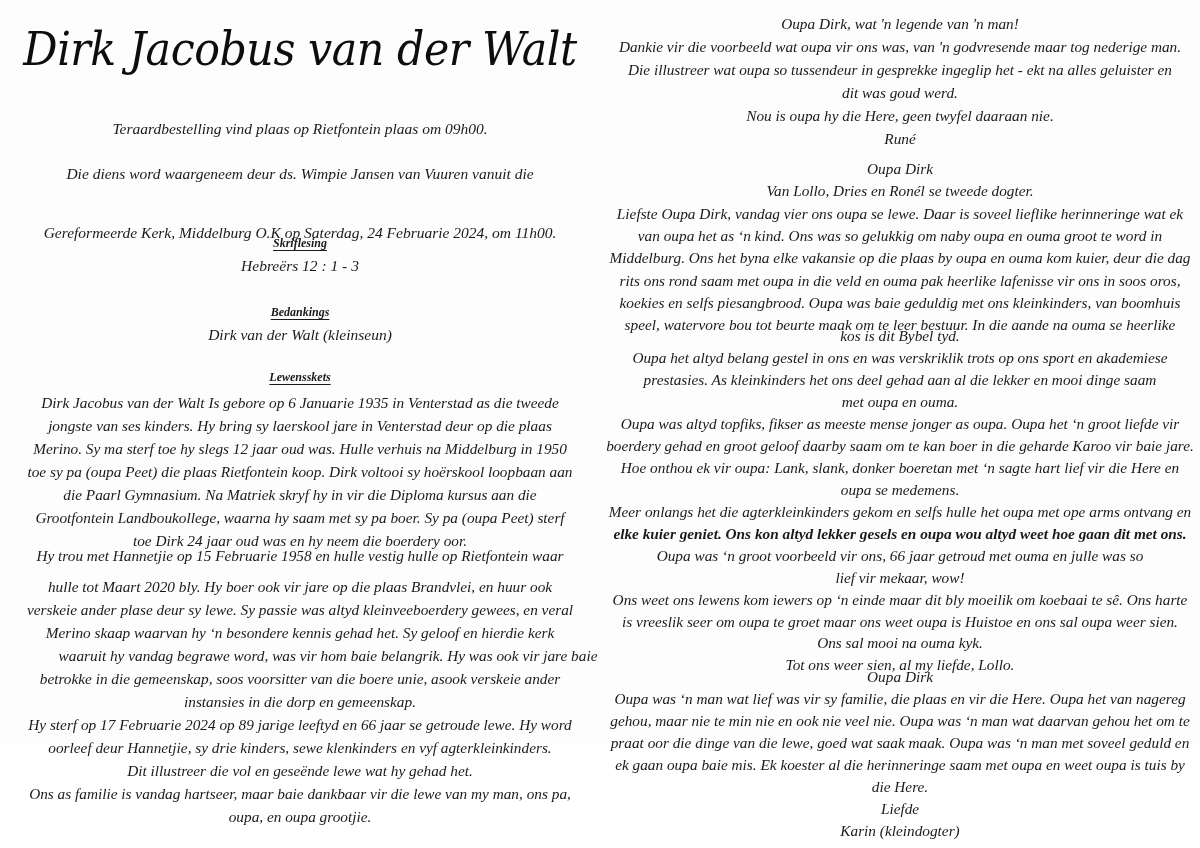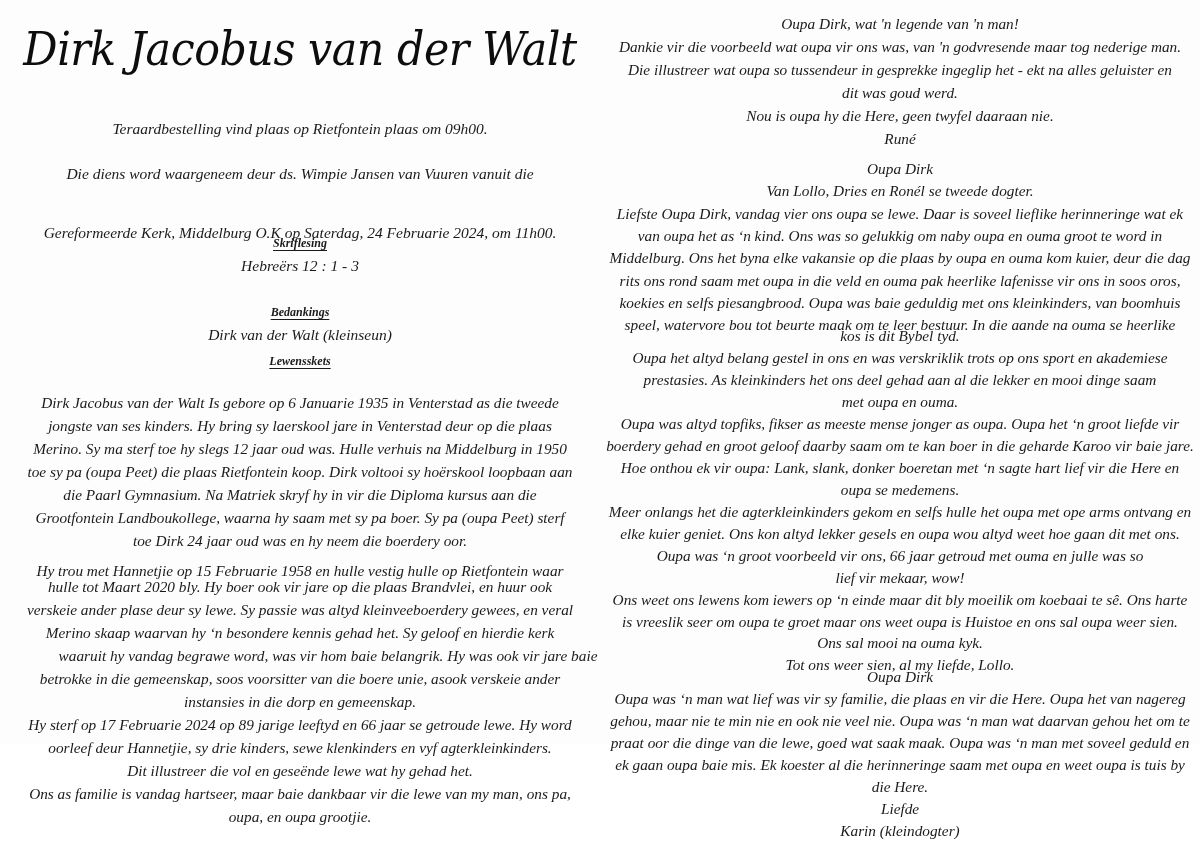--- a/index.html
+++ b/index.html
@@ -82,31 +82,31 @@
 
     <div class="line" style="top:163px;">Die diens word waargeneem deur ds. Wimpie Jansen van Vuuren vanuit die</div>
     <div class="line" style="top:186px;margin-top:36px;">Gereformeerde Kerk, Middelburg O.K op Saterdag, 24 Februarie 2024, om 11h00.</div>
 
     <div class="line heading" style="top:232px;">Skriflesing</div>
     <div class="line" style="top:255px;">Hebreërs 12 : 1 - 3</div>
 
     <div class="line heading" style="top:301px;">Bedankings</div>
     <div class="line" style="top:324px;">Dirk van der Walt (kleinseun)</div>
 
-    <div class="line heading" style="top:350px;">Lewensskets</div>
+    <div class="line heading" style="top:366px;">Lewensskets</div>
 
     <div class="bio">
       <div class="line" style="top:392px;">Dirk Jacobus van der Walt Is gebore op 6 Januarie 1935 in Venterstad as die tweede</div>
       <div class="line" style="top:415px;">jongste van ses kinders. Hy bring sy laerskool jare in Venterstad deur op die plaas</div>
       <div class="line" style="top:438px;">Merino. Sy ma sterf toe hy slegs 12 jaar oud was. Hulle verhuis na Middelburg in 1950</div>
       <div class="line" style="top:461px;">toe sy pa (oupa Peet) die plaas Rietfontein koop. Dirk voltooi sy hoërskool loopbaan aan</div>
       <div class="line" style="top:484px;">die Paarl Gymnasium. Na Matriek  skryf hy in vir die Diploma kursus aan die</div>
       <div class="line" style="top:507px;">Grootfontein Landboukollege, waarna hy saam met sy pa boer.  Sy pa (oupa Peet) sterf</div>
       <div class="line" style="top:530px;">toe Dirk 24 jaar oud was en hy neem die boerdery oor.</div>
-      <div class="line" style="top:560px;">Hy trou met Hannetjie op 15 Februarie 1958 en hulle vestig hulle op Rietfontein waar</div>
+      <div class="line" style="top:545px;">Hy trou met Hannetjie op 15 Februarie 1958 en hulle vestig hulle op Rietfontein waar</div>
       <div class="line" style="top:576px;">hulle tot Maart 2020 bly.  Hy boer ook vir jare op die plaas Brandvlei, en huur ook</div>
       <div class="line" style="top:599px;">verskeie ander plase deur sy lewe. Sy passie was altyd kleinveeboerdery gewees, en veral</div>
       <div class="line" style="top:622px;">Merino skaap  waarvan hy ‘n besondere kennis gehad het. Sy geloof en hierdie kerk</div>
       <div class="line" style="top:645px;padding-left:28px;">waaruit hy vandag begrawe word, was vir hom baie belangrik. Hy was ook vir jare baie</div>
       <div class="line" style="top:668px;">betrokke in die gemeenskap, soos voorsitter van die boere unie, asook verskeie ander</div>
       <div class="line" style="top:691px;">instansies in die dorp en gemeenskap.</div>
       <div class="line" style="top:714px;">Hy sterf op 17 Februarie 2024 op 89 jarige leeftyd en 66 jaar se getroude lewe. Hy word</div>
       <div class="line" style="top:737px;">oorleef deur Hannetjie, sy drie kinders, sewe klenkinders en vyf agterkleinkinders.</div>
       <div class="line" style="top:760px;">Dit illustreer die vol en geseënde lewe wat hy gehad het.</div>
       <div class="line" style="top:783px;">Ons as familie is vandag hartseer, maar baie dankbaar vir die lewe van my man,  ons pa,</div>
@@ -135,21 +135,21 @@
       <div class="line" style="top:314px;">speel, watervore bou tot beurte maak om te leer bestuur. In die aande na ouma se heerlike</div>
       <div class="line" style="top:325px;">kos is dit Bybel tyd.</div>
       <div class="line" style="top:347px;">Oupa het altyd belang gestel in ons en was verskriklik trots op ons sport en akademiese</div>
       <div class="line" style="top:369px;">prestasies. As kleinkinders het ons deel gehad aan al die lekker en mooi dinge saam</div>
       <div class="line" style="top:391px;">met oupa en ouma.</div>
       <div class="line" style="top:413px;">Oupa was altyd topfiks, fikser as meeste mense jonger as oupa. Oupa het ‘n groot liefde vir</div>
       <div class="line" style="top:435px;">boerdery gehad en groot geloof daarby saam om te kan boer in die geharde Karoo vir baie jare.</div>
       <div class="line" style="top:457px;">Hoe onthou ek vir oupa: Lank, slank, donker boeretan met ‘n sagte hart lief vir die Here en</div>
       <div class="line" style="top:479px;">oupa se medemens.</div>
       <div class="line" style="top:501px;">Meer onlangs het die agterkleinkinders gekom en selfs hulle het oupa met ope arms ontvang en</div>
-      <div class="line" style="top:523px;">elke kuier geniet. Ons kon altyd lekker gesels en oupa wou altyd weet hoe gaan dit met ons.</div>
+      <div class="line" style="top:523px;font-weight:bold;">elke kuier geniet. Ons kon altyd lekker gesels en oupa wou altyd weet hoe gaan dit met ons.</div>
       <div class="line" style="top:545px;">Oupa was ‘n groot voorbeeld vir ons, 66 jaar getroud met ouma en julle was so</div>
       <div class="line" style="top:567px;">lief vir mekaar, wow!</div>
       <div class="line" style="top:589px;">Ons weet ons lewens kom iewers op ‘n einde maar dit bly moeilik om koebaai te sê. Ons harte</div>
       <div class="line" style="top:611px;">is vreeslik seer om oupa te groet maar ons weet oupa is Huistoe en ons sal oupa weer sien.</div>
       <div class="line" style="top:632px;">Ons sal mooi na ouma kyk.</div>
       <div class="line" style="top:654px;">Tot ons weer sien, al my liefde, Lollo.</div>
     </div>
 
     <div class="tribute">
       <div class="line" style="top:666px;">Oupa Dirk</div>

